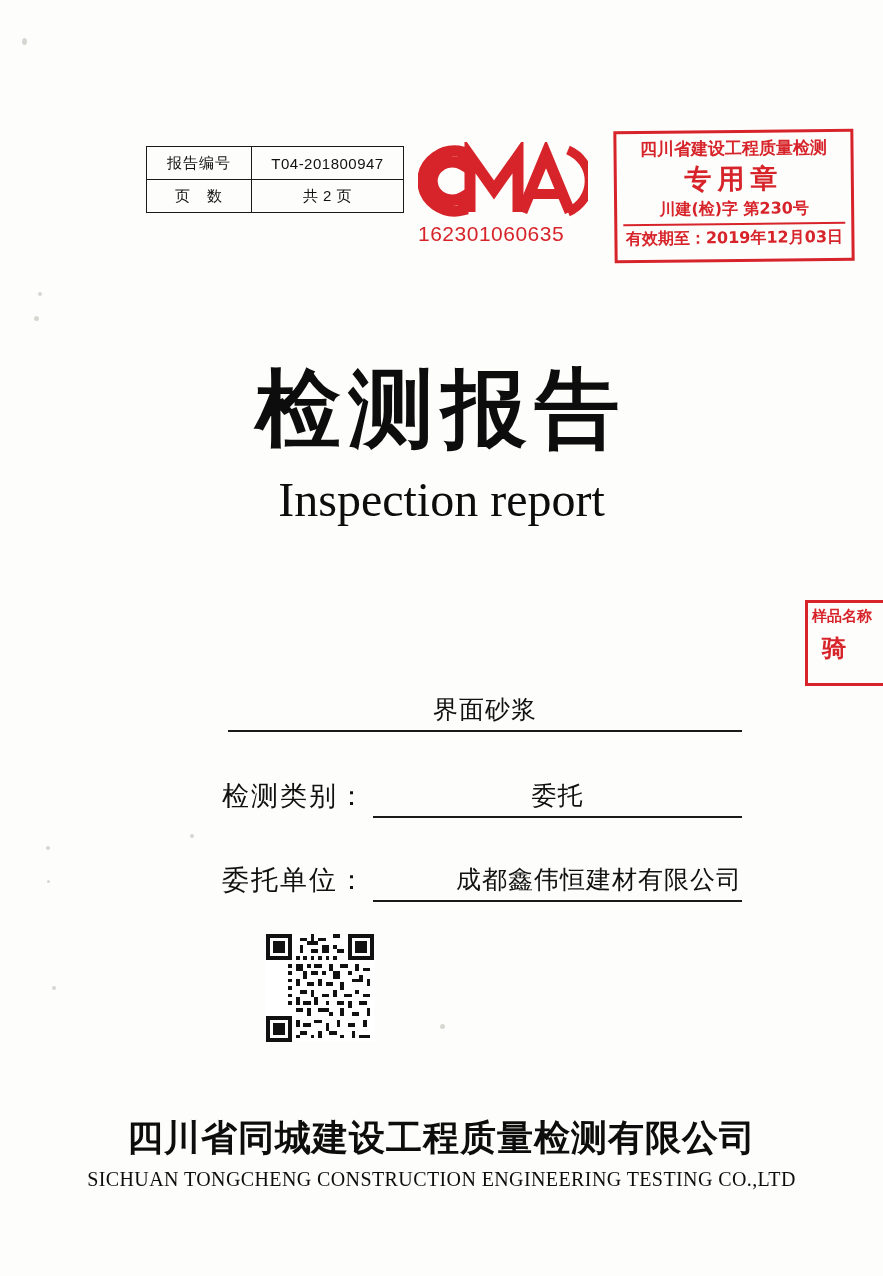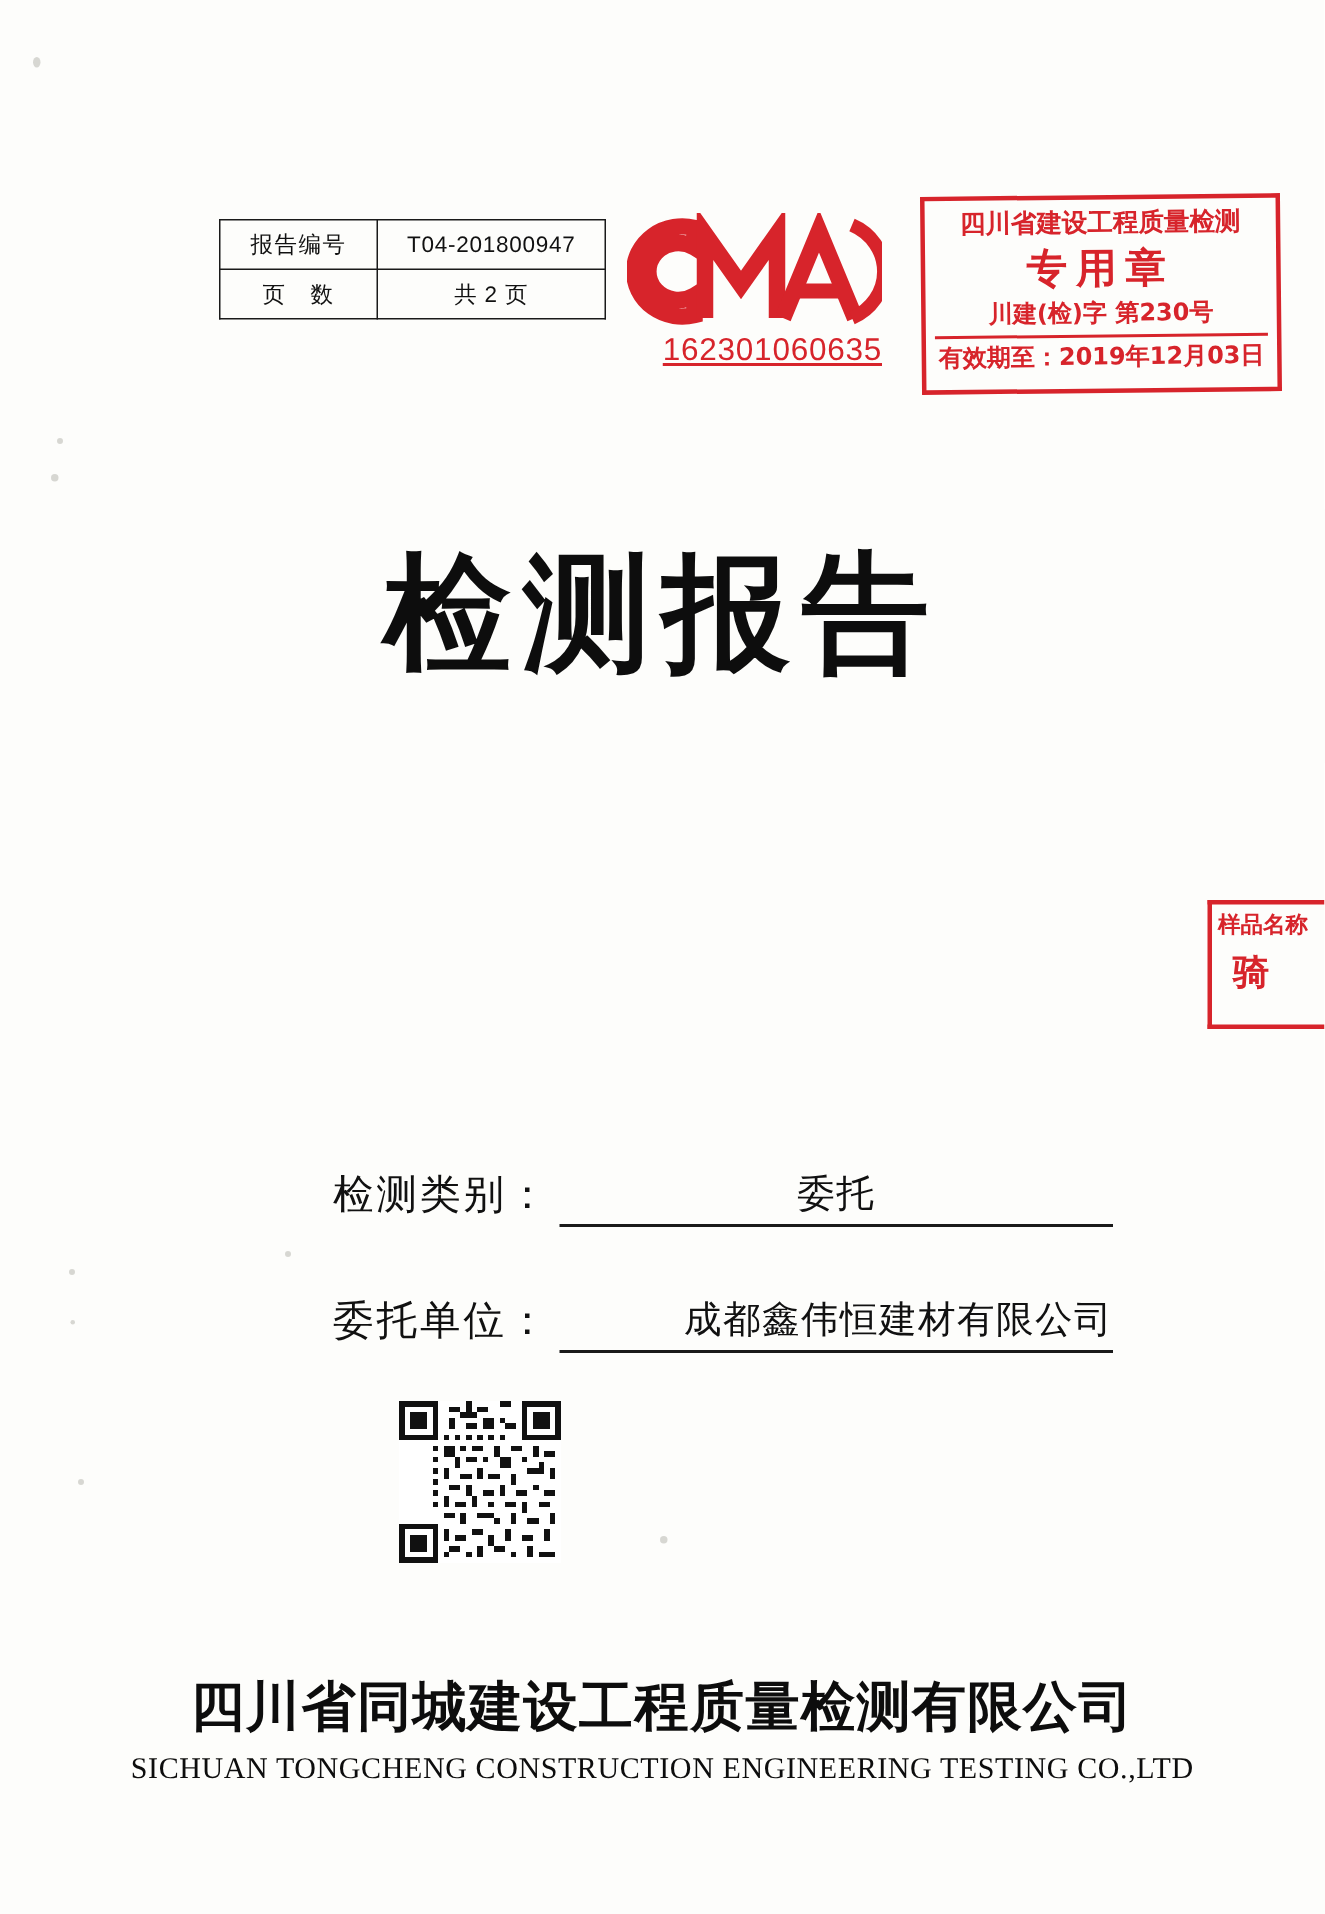--- a/index.html
+++ b/index.html
@@ -55,22 +55,21 @@
     letter-spacing: .5px;
   }
 
   
   .cma {
     position: absolute;
     left: 418px;
     top: 142px;
     width: 170px;
     color: #d7242b;
-    text-align: right;
-    text-decoration: underline;
+    text-align: left;
   }
   .cma svg { display: block; }
   .cma-num {
     font-family: "Liberation Sans", sans-serif;
     font-size: 21px;
     letter-spacing: .5px;
     color: #d7242b;
     margin-top: 2px;
   }
 
@@ -276,22 +275,24 @@
     <div class="l3">川建(检)字 第230号</div>
     <div class="l4">有效期至：2019年12月03日</div>
   </div>
 
   <div class="side-stamp">
     <div class="s1">样品名称</div>
     <div class="s2">骑</div>
   </div>
 
   <div class="title-cn">检测报告</div>
+  <div class="title-en">Inspection  report</div>
 
   <div class="field" id="f1">
+    <span class="line ink">界面砂浆</span>
   </div>
 
   <div class="field" id="f2">
     <span class="lbl">检测类别：</span>
     <span class="line ink">委托</span>
   </div>
 
   <div class="field" id="f3">
     <span class="lbl">委托单位：</span>
     <span class="line ink">成都鑫伟恒建材有限公司</span>

